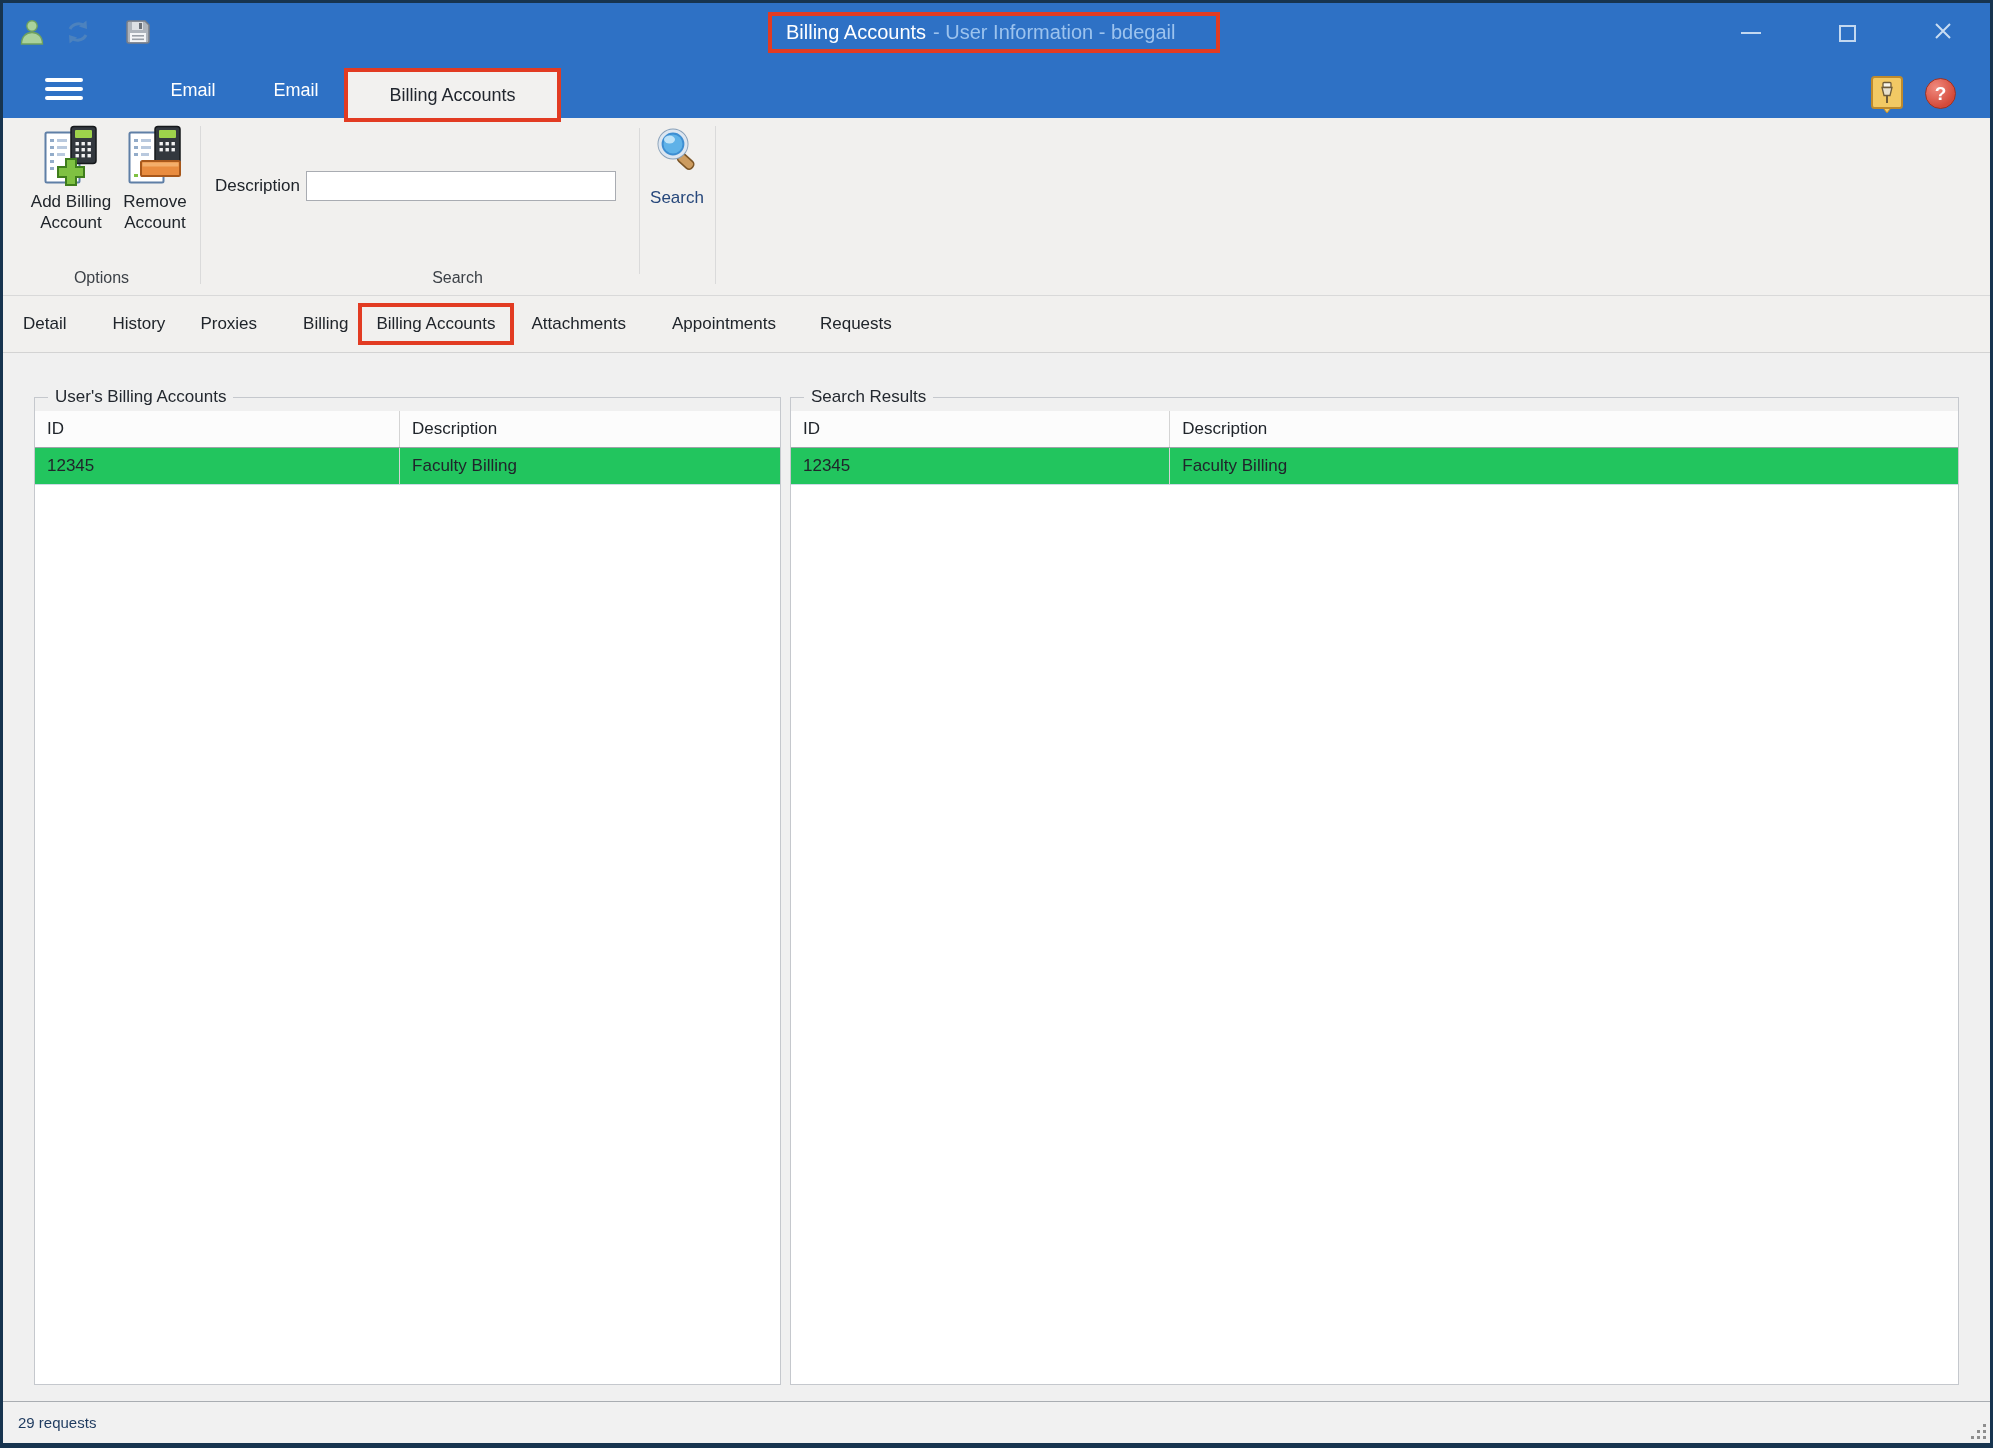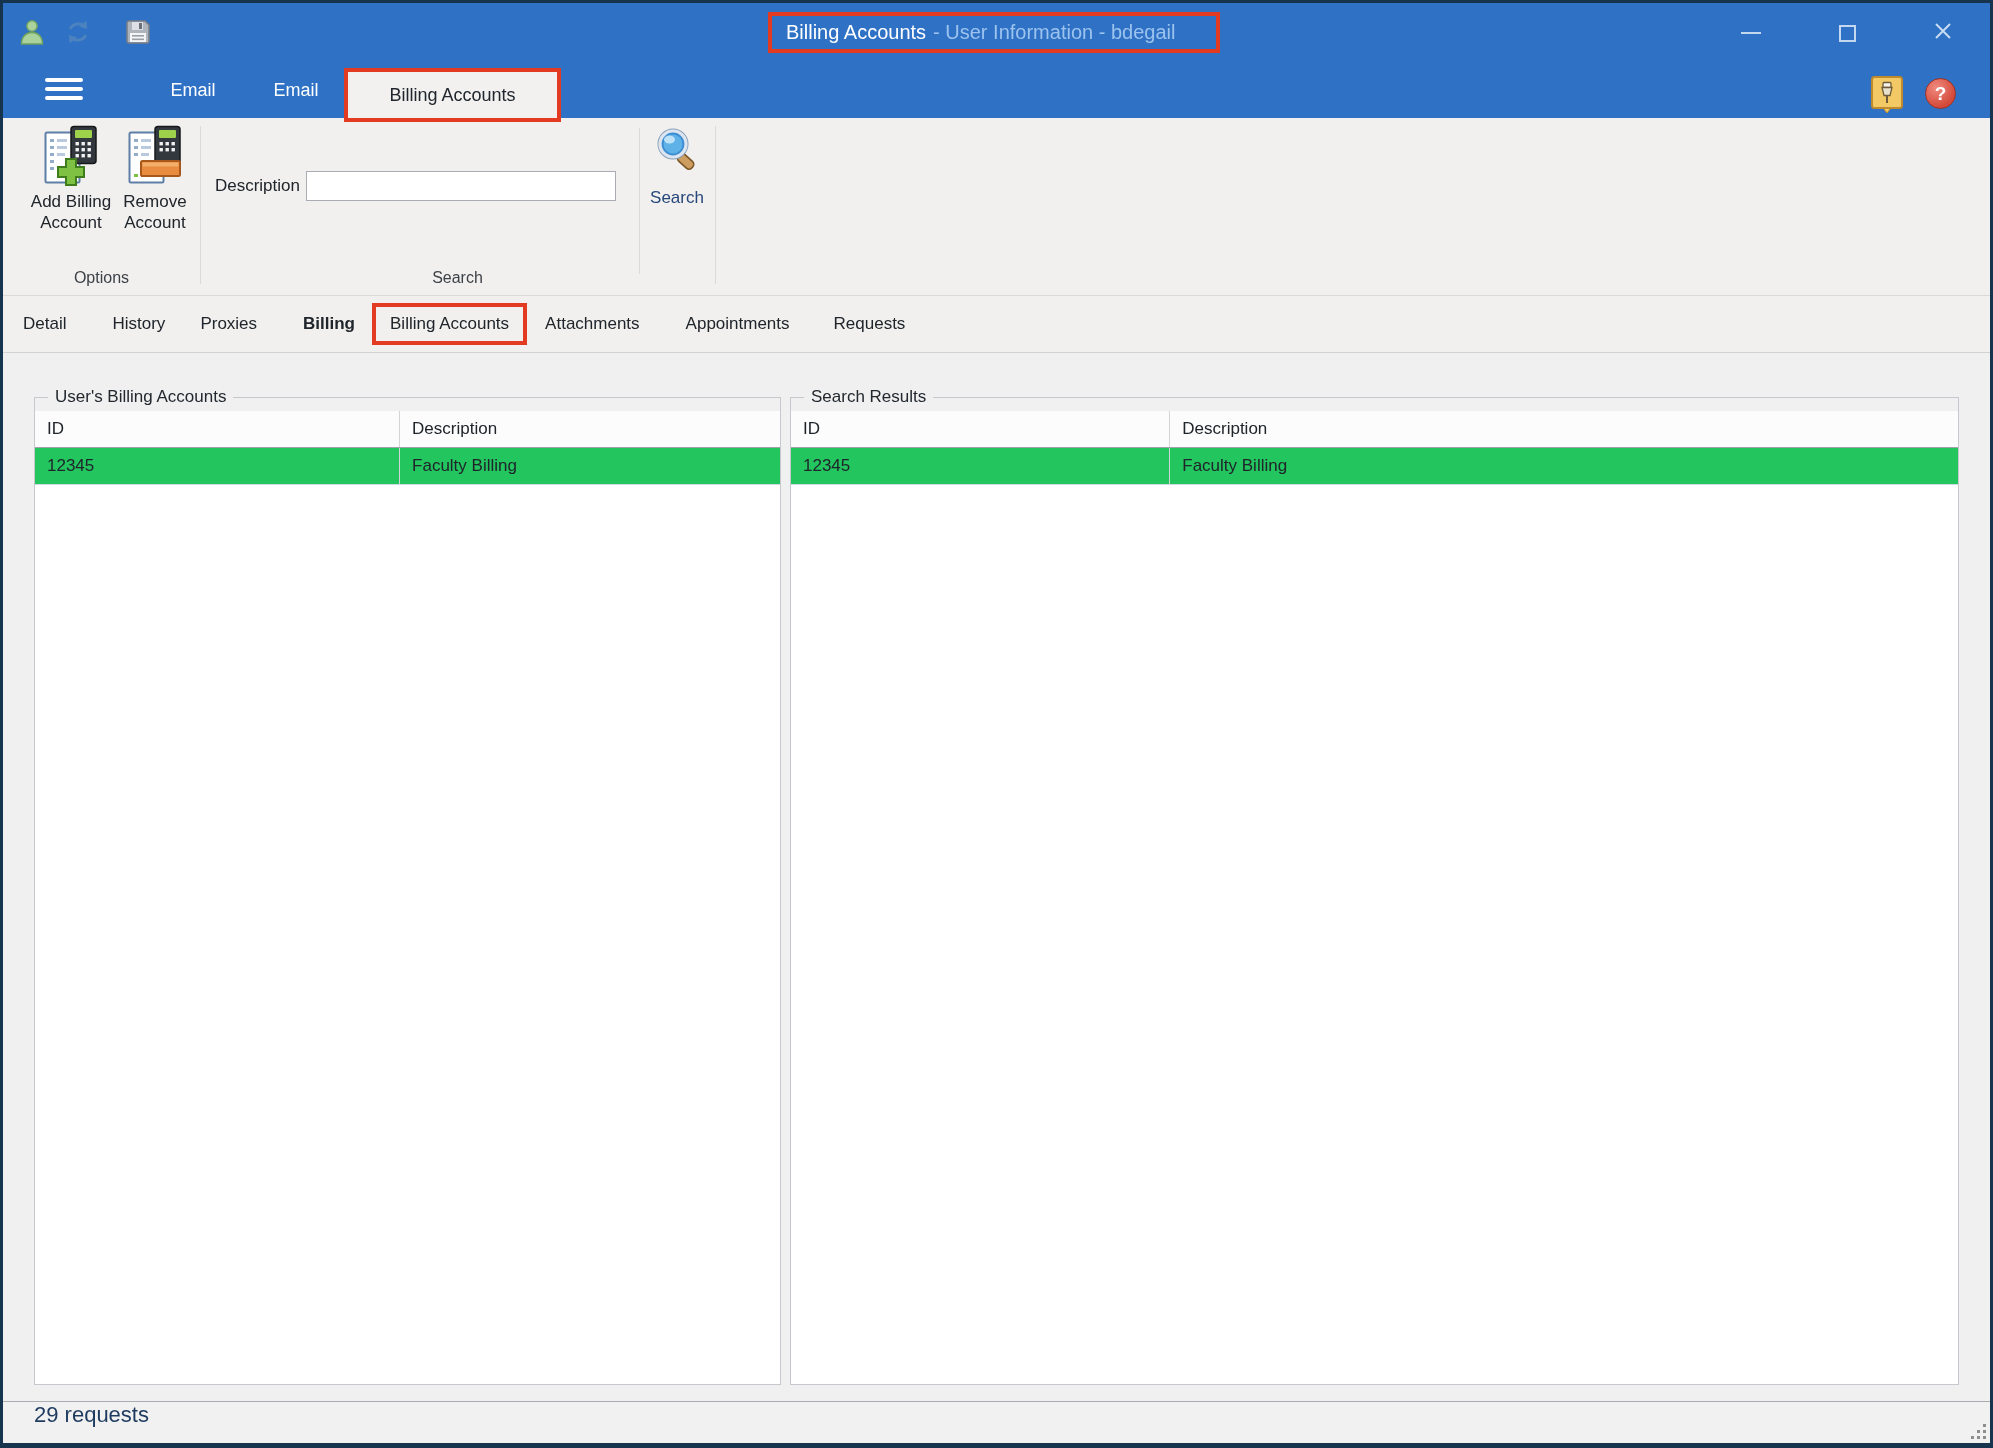--- a/index.html
+++ b/index.html
@@ -59,41 +59,41 @@
   .field-input { width:310px; height:30px; border:1px solid #A9ACB2; background:#fff; font-size:16px; padding:0 5px;
     font-family:"Liberation Sans", sans-serif; }
   .search-btn { position:absolute; left:636px; top:6px; width:76px; height:145px; display:flex; flex-direction:column;
     align-items:center; cursor:pointer; }
   .search-btn svg { margin-top:2px; }
   .search-btn-label { margin-top:10px; font-size:17px; color:#26477B; }
   
   .tabstrip { position:relative; height:57px; background:#F1F0EE; border-bottom:1px solid #D3D3D3;
     display:flex; align-items:center; padding-left:20px; font-size:17px; color:#20252B; flex:none; }
   .page-tab { white-space:nowrap; cursor:pointer; }
-  .mr34 { margin-right:46px; } .mr35 { margin-right:35px; } .mr17 { margin-right:17px;font-weight:bold; }
+  .mr34 { margin-right:46px; } .mr35 { margin-right:35px; } .mr17 { margin-right:10px; }
   .tab-annotation { border:4px solid #E23B22; height:42px; display:flex; align-items:center;
     padding:0 14px; margin-right:18px; background:transparent; }
   .mr33 { margin-right:44px; }
   
   .main { flex:1; display:flex; padding:44px 31px 16px 31px; gap:9px; background:#F0F0F0; min-height:0; }
   .panel { position:relative; border:1px solid #C5C8CD; background:#F0F0F0; display:flex; flex-direction:column; }
   .panel-left { width:747px; flex:none; }
   .panel-right { flex:1; }
   .panel-legend { position:absolute; top:-11px; left:13px; background:#F0F0F0; padding:0 7px; font-size:17px; color:#23282F; }
   .panel-table { margin-top:13px; flex:1; background:#fff; display:flex; flex-direction:column; min-height:0; }
   .t-head { display:flex; height:37px; border-bottom:1px solid #9FA3A9; background:#FCFCFC; cursor:default; }
   .t-row { display:flex; height:37px; background:#22c55e; border-bottom:1px solid #CDDAE5; cursor:pointer; }
   .t-cell { display:flex; align-items:center; padding-left:12px; font-size:17px; color:#20252B; }
   .c1 { border-right:1px solid #D4D4D4; }
   .panel-left  .c1 { width:49%; }
   .panel-right .c1 { width:32.5%; }
   .c2 { flex:1; }
   
   .statusbar { position:relative; height:42px; border-top:1px solid #A9ADB2; background:#F1F1F1;
-    display:flex; align-items:flex-start; padding-left:31px; font-size:22px; color:#1E3A5F; flex:none; }
+    display:flex; align-items:center; padding-left:15px; font-size:15px; color:#1E3A5F; flex:none; }
   .resize-grip { position:absolute; right:4px; bottom:4px; width:16px; height:16px; cursor:nwse-resize; }
   .resize-grip i { position:absolute; right:0; bottom:0; width:3px; height:3px; background:#8E8E8E;
     box-shadow: -6px 0 #8E8E8E, -12px 0 #8E8E8E, 0 -6px #8E8E8E, -6px -6px #8E8E8E, 0 -12px #8E8E8E; }
 </style>
 </head>
 <body>
 
 <div class="window">
 
   <div class="titlebar">

